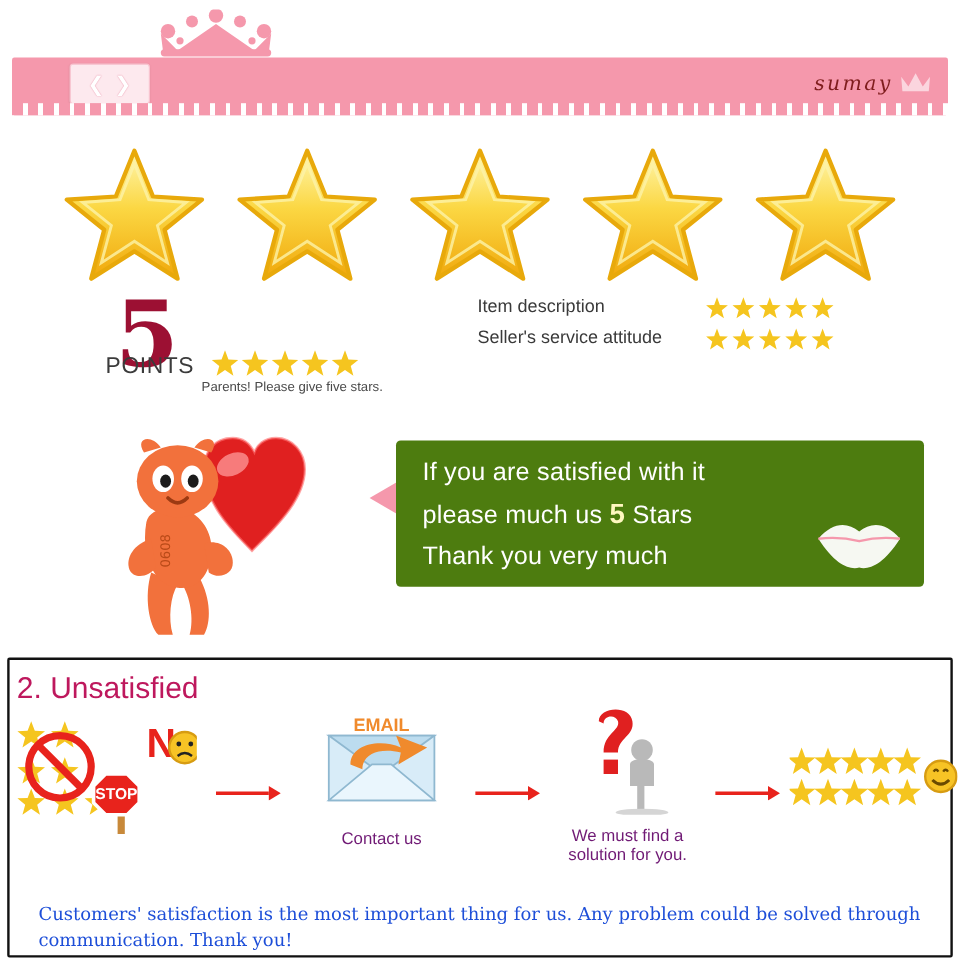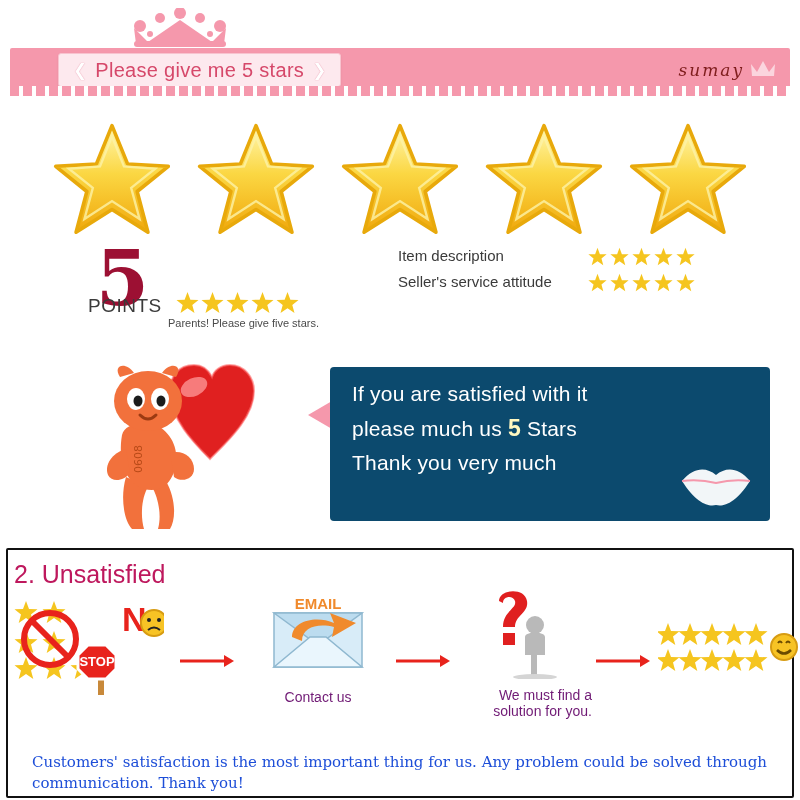--- a/index.html
+++ b/index.html
@@ -169,22 +169,22 @@
   .mascot {
     position: absolute;
     left: 82px;
     top: 0px;
   }
   .bubble {
     position: absolute;
     left: 330px;
     top: 10px;
     width: 440px;
-    height: 154px;
-    background: #0c4a6e;
+    height: 122px;
+    background: #4d7c0f;
     border-radius: 4px;
     color: #fff;
     padding: 10px 16px 0 22px;
     box-sizing: border-box;
   }
   .bubble .line {
     font-size: 21px;
     line-height: 34px;
     letter-spacing: .2px;
   }
@@ -276,21 +276,20 @@
       <path d="M14 20 L28 34 L60 12 L92 34 L106 20 L104 36 L16 36 Z"></path>
       <rect x="14" y="33" width="92" height="6" rx="3"></rect>
       <circle cx="30" cy="26" r="3"></circle>
       <circle cx="90" cy="26" r="3"></circle>
     </g>
   </svg>
 
   <div class="banner">
     <div class="banner-plaque">
       <span class="ribbon-l">❮</span>
-      <span class="txt">Please give me 5 stars</span>
       <span class="ribbon-r">❯</span>
     </div>
     <div class="brand">sumay</div>
     <svg class="brand-crown" viewBox="0 0 26 20">
       <path d="M1 6 L7 14 L13 3 L19 14 L25 6 L24 18 L2 18 Z" fill="#fbd5de"></path>
     </svg>
     <div class="banner-stripe"></div>
   </div>
 </div>
 
@@ -494,21 +493,21 @@
     </svg>
 
     <div class="flow-item" style="left:452px; top:-6px; width:140px;">
       <svg width="110" height="92" viewBox="0 0 110 92">
         <path d="M32 14 C 32 2 58 0 60 14 C 62 26 48 28 48 40 L36 40 C 36 24 50 22 48 14 C 46 8 36 9 36 16 Z" fill="#e02020"></path>
         <rect x="36" y="46" width="12" height="12" fill="#e02020"></rect>
         <circle cx="68" cy="38" r="9" fill="#b9b9b9"></circle>
         <path d="M58 50 C 58 44 78 44 78 50 L78 68 L70 68 L70 88 L64 88 L64 68 L58 68 Z" fill="#b9b9b9"></path>
         <ellipse cx="68" cy="90" rx="22" ry="3" fill="#d5d5d5"></ellipse>
       </svg>
-      <div class="flow-cap" style="text-align:right; margin-left:2px;">We must find a solution for you.</div>
+      <div class="flow-cap" style="text-align:center; margin-left:2px;">We must find a solution for you.</div>
     </div>
 
     <svg class="arrow" style="left:596px; top:62px;" viewBox="0 0 54 12">
       <line x1="0" y1="6" x2="44" y2="6" stroke="#e8231c" stroke-width="3"></line>
       <polygon points="44,0 54,6 44,12" fill="#e8231c"></polygon>
     </svg>
 
     <div class="flow-item" style="left:658px; top:28px; width:140px;">
       <svg width="140" height="62" viewBox="0 0 140 62">
         <g fill="#f5c51f">

